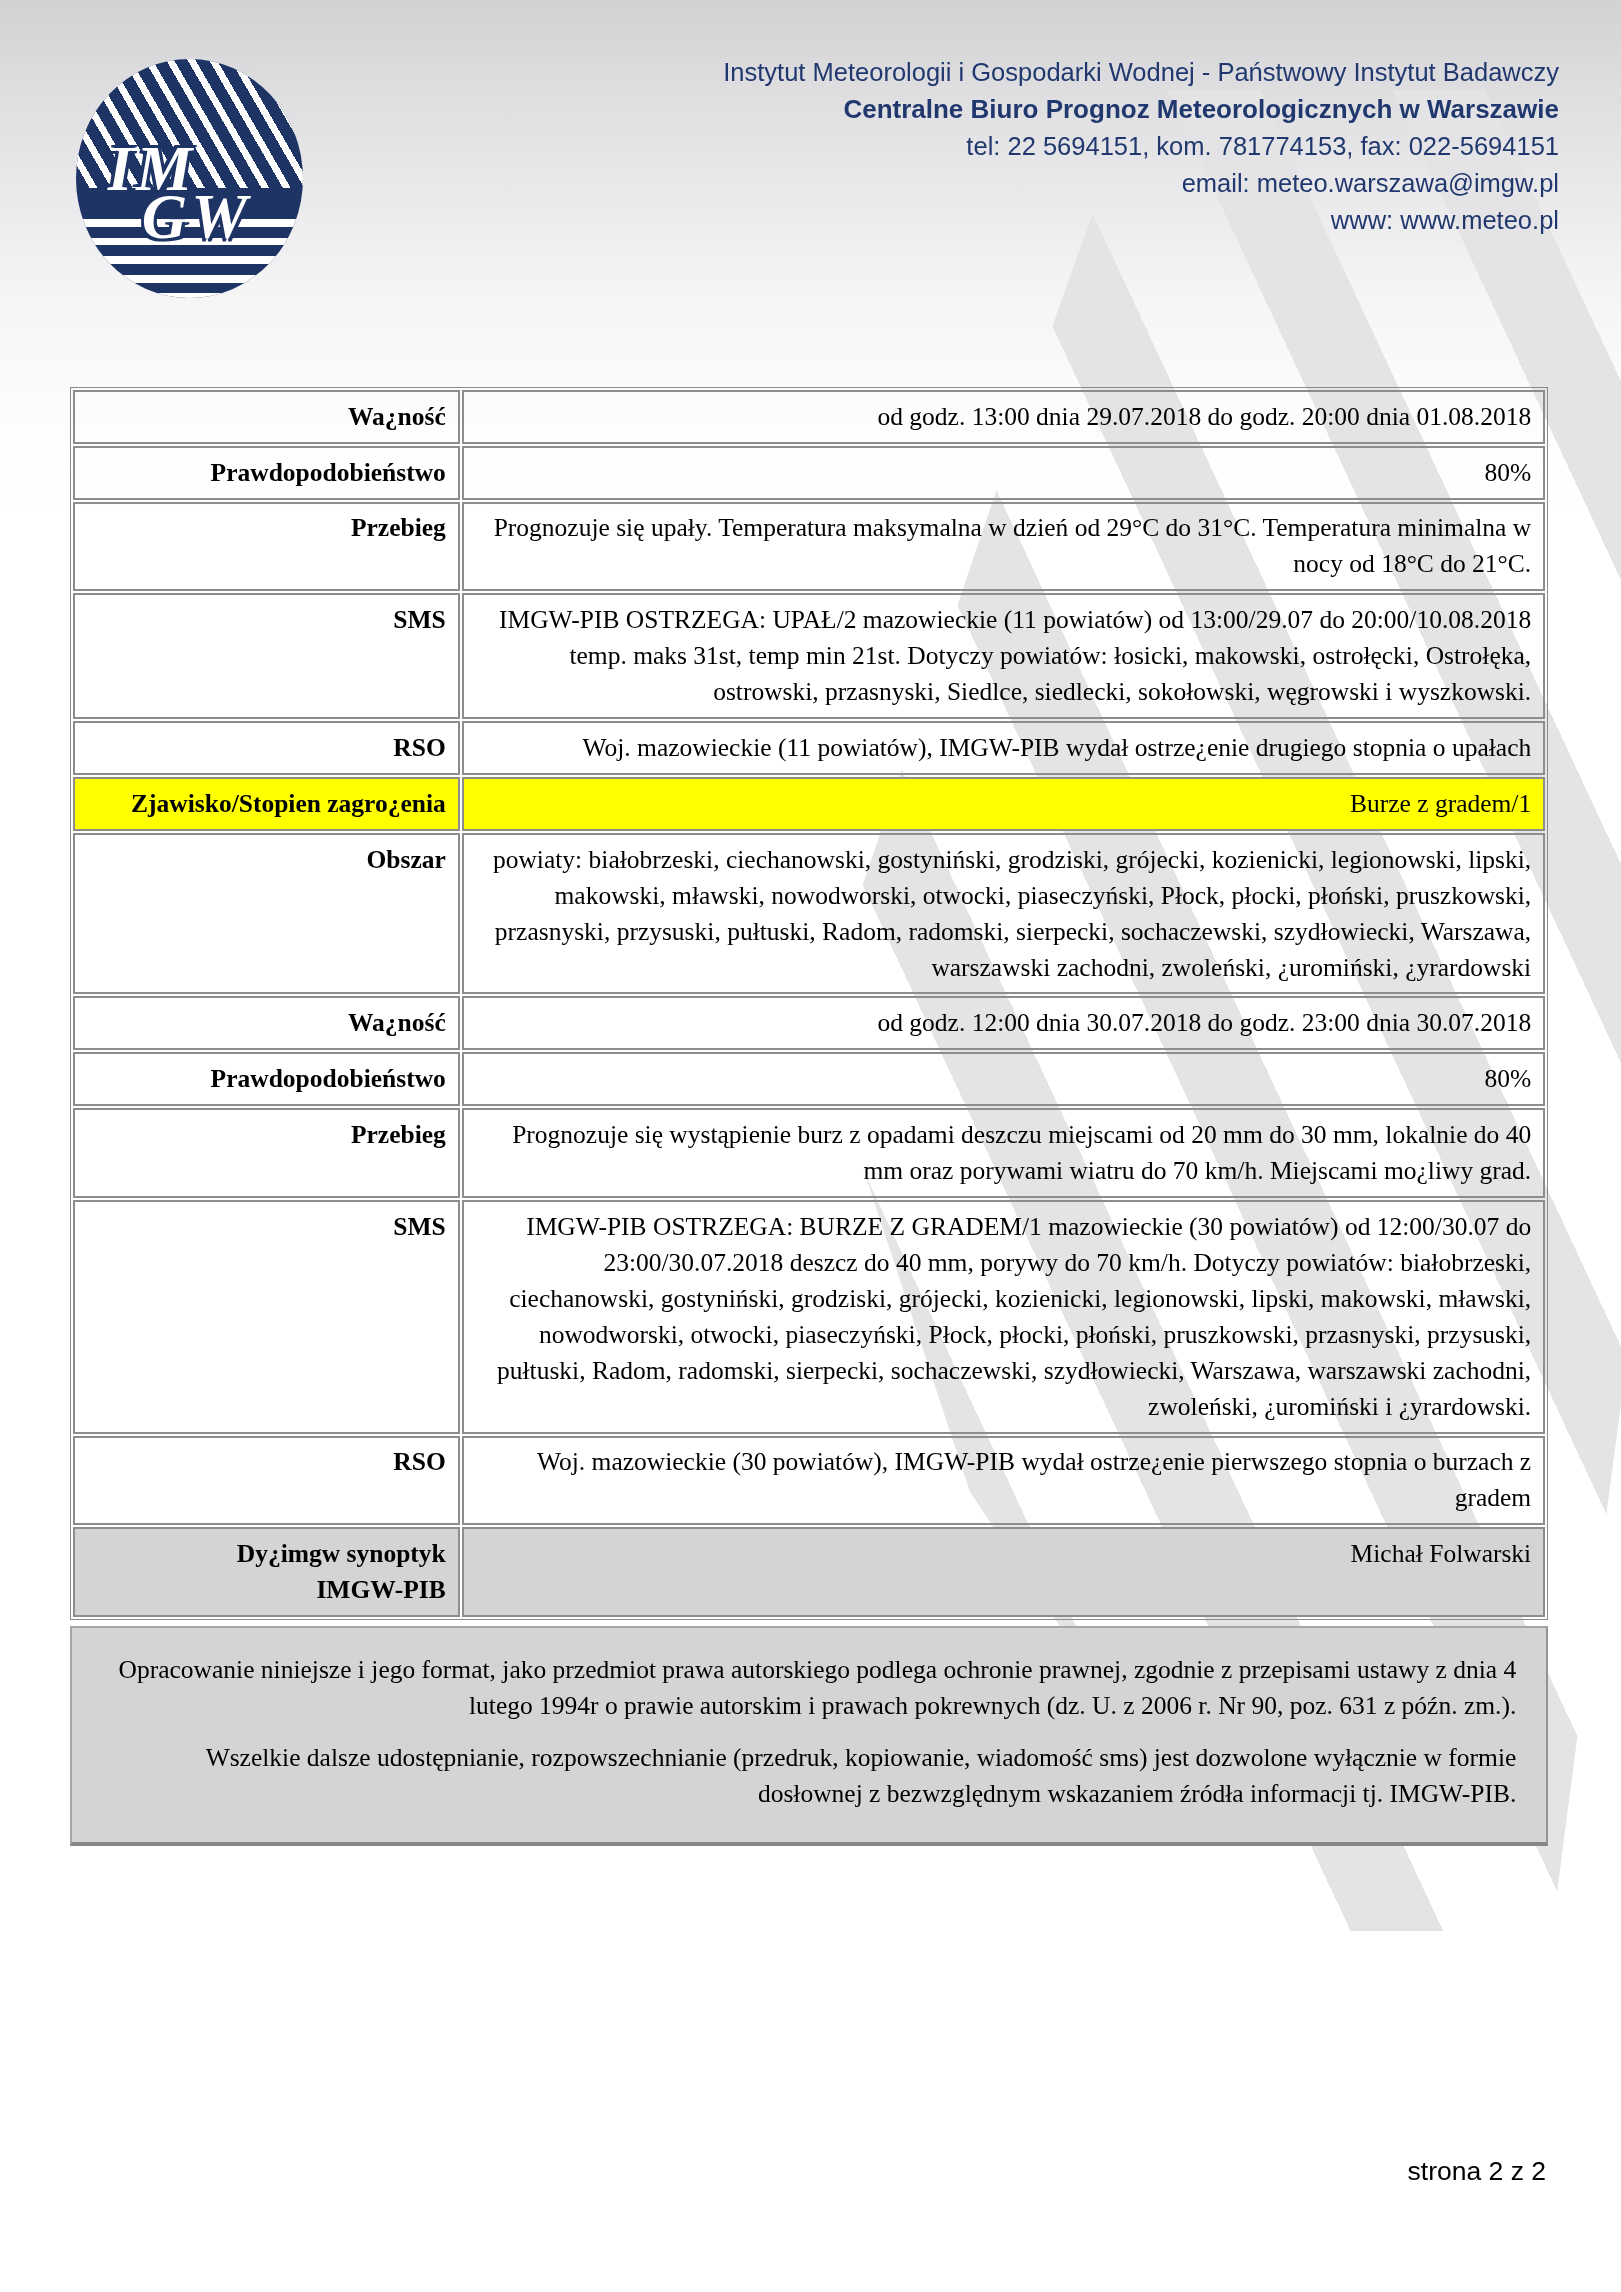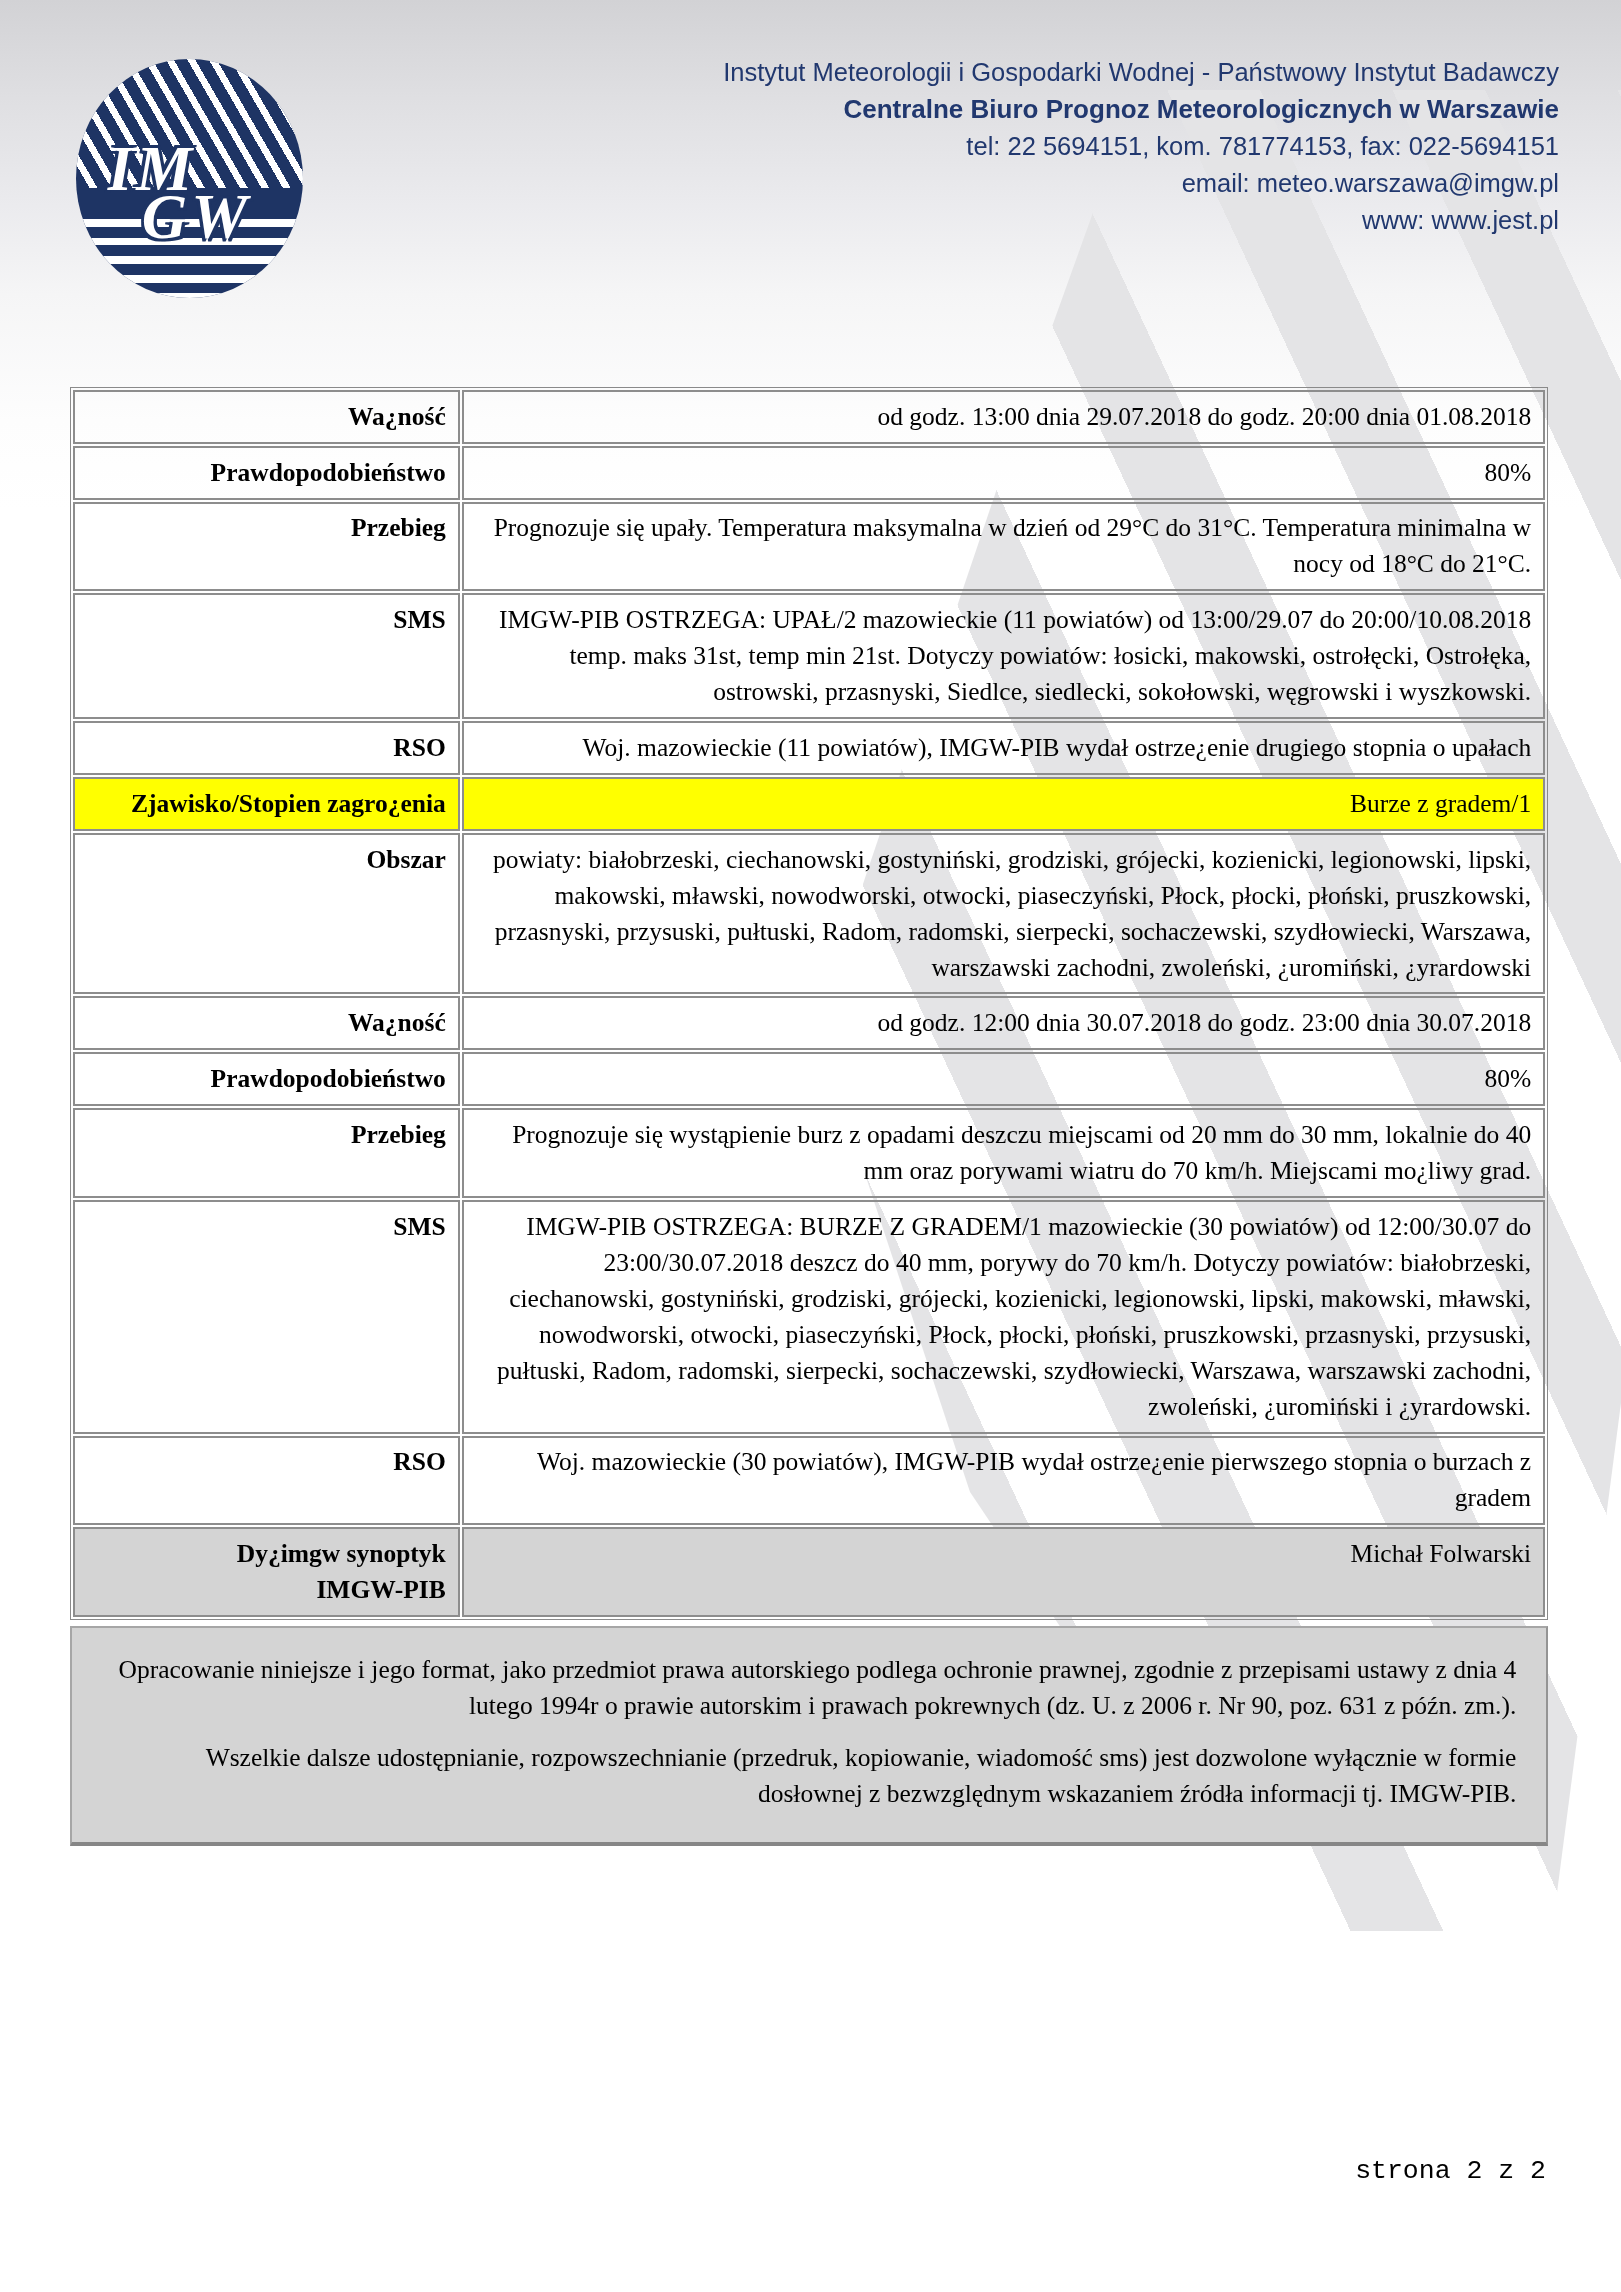--- a/index.html
+++ b/index.html
@@ -94,21 +94,21 @@
     border: 2px solid #a6a6a6;
     border-right: 2.9px solid #949494;
     border-bottom: 4.9px solid #868686;
     padding: 7.8px 13.7px 13.7px 9.8px;
     font-size: 25.5px; line-height: 36px;
   }
   .copyright p { margin: 16px; text-indent: 15.7px; }
   
   .page-num {
     position: absolute; right: 75px; top: 2156px;
-    font-family: Liberation Mono, monospace;
+    font-family: Liberation Sans, sans-serif;
     font-size: 26.5px; color: #000;
   }
 </style>
 </head>
 <body>
 
 <div class="page">
 
   <div class="watermark"></div>
 
@@ -117,21 +117,21 @@
     <div class="logo-hlines"></div>
     <div class="logo-im">IM</div>
     <div class="logo-gw">GW</div>
   </div>
 
   <div class="org-header">
     <div>Instytut Meteorologii i Gospodarki Wodnej - Państwowy Instytut Badawczy</div>
     <div class="bold-line">Centralne Biuro Prognoz Meteorologicznych w Warszawie</div>
     <div>tel: 22 5694151, kom. 781774153, fax: 022-5694151</div>
     <div>email: meteo.warszawa@imgw.pl</div>
-    <div>www: www.jest.pl</div>
+    <div>www: www.meteo.pl</div>
   </div>
 
   <div class="content">
     <table class="warn-table">
       <tbody>
           <tr>
         <td class="lbl">Wa¿ność</td>
         <td>od godz. 13:00 dnia 29.07.2018 do godz. 20:00 dnia 01.08.2018</td>
       </tr>
       <tr>

